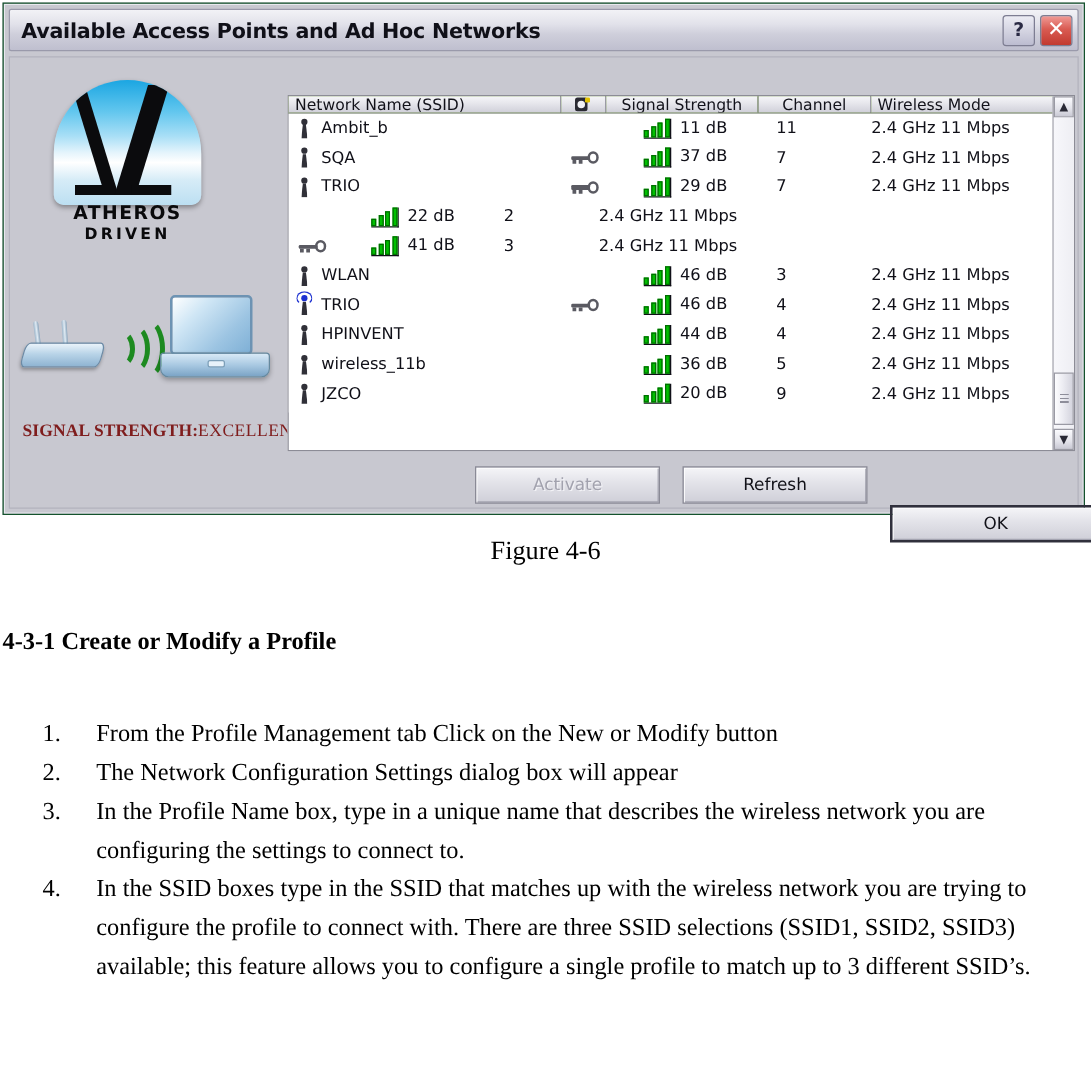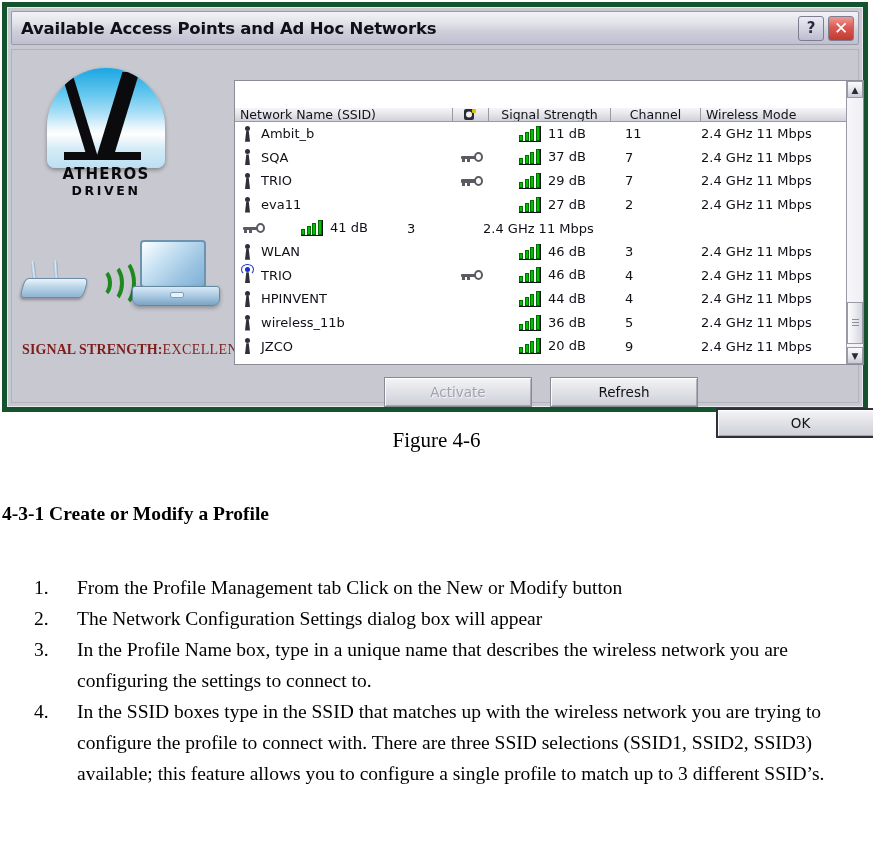--- a/index.html
+++ b/index.html
@@ -13,21 +13,21 @@
   }
 
   
   #dialog-window {
     position: absolute;
     left: 2px;
     top: 2px;
     width: 866px;
     height: 410px;
     background: #c8c8d0;
-    border: 5px solid #14532d;
+    border: 1px solid #14532d;
     box-sizing: border-box;
     box-shadow: 0 0 0 1px #e8e8ee inset;
   }
 
   #title-bar {
     position: absolute;
     left: 4px;
     top: 4px;
     right: 4px;
     height: 34px;
@@ -258,21 +258,20 @@
     border: 1px solid #8c8c96;
     box-sizing: border-box;
   }
 
   #list-header {
     display: flex;
     height: 14px;
     background: #4d7c0f;
     border-bottom: 1px solid #9a9aa4;
     box-sizing: border-box;
-    margin-top: 27px;
   }
   .hcell {
     background: linear-gradient(to bottom, #f6f6f9 0%, #e4e4ea 50%, #d0d0d9 100%);
     border-right: 1px solid #9a9aa4;
     box-sizing: border-box;
     font-family: "DejaVu Sans", sans-serif;
     font-size: 12.5px;
     color: #12121a;
     display: flex;
     align-items: center;
@@ -650,36 +649,29 @@
                 <i></i>
                 <i></i>
                 <i></i>
               </span>
               <span>29 dB</span>
             </div>
             <div class="c-channel">7</div>
             <div class="c-mode">2.4 GHz 11 Mbps</div>
           </div>
           <div class="row">
-            <div class="c-ssid">
-              <span class="ap-icon">
-                <span class="head"></span>
-                <span class="stem"></span>
-              </span>
-              <span>eva11</span>
-            </div>
             <div class="c-secure"></div>
             <div class="c-signal">
               <span class="bars-icon">
                 <i></i>
                 <i></i>
                 <i></i>
                 <i></i>
               </span>
-              <span>27 dB</span>
+              <span>22 dB</span>
             </div>
             <div class="c-channel">2</div>
             <div class="c-mode">2.4 GHz 11 Mbps</div>
           </div>
           <div class="row">
             <div class="c-secure">
               <span class="key-icon">
                 <span class="shaft"></span>
                 <span class="tooth"></span>
                 <span class="tooth2"></span>

